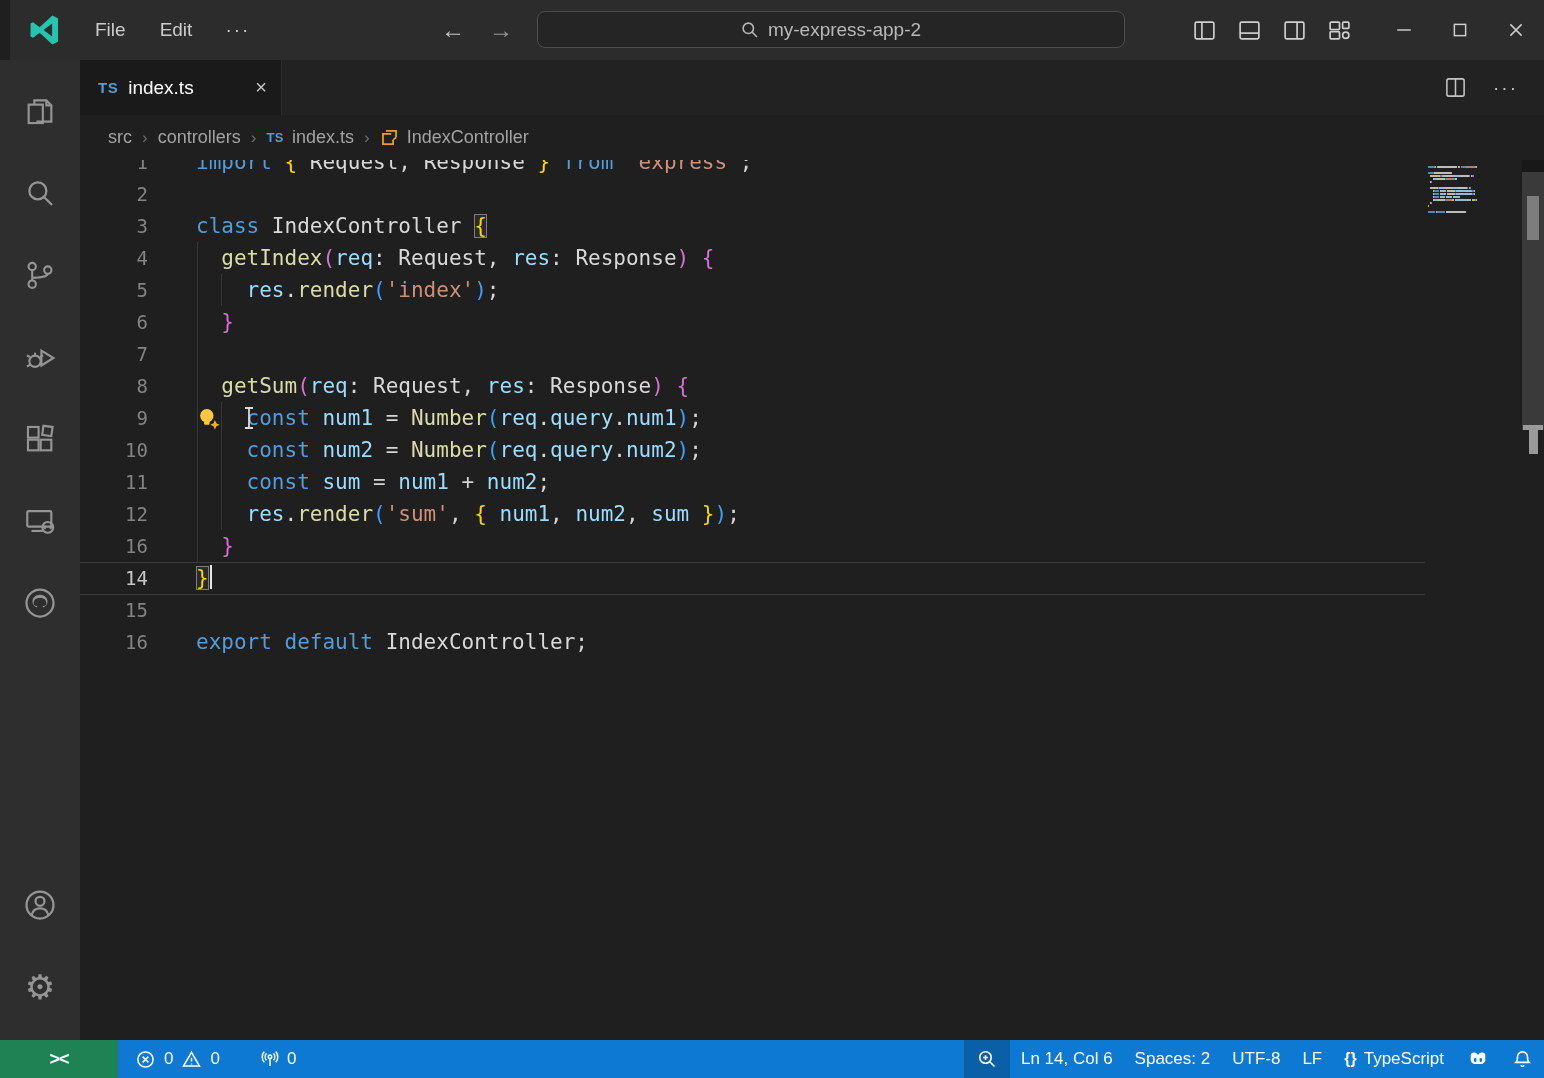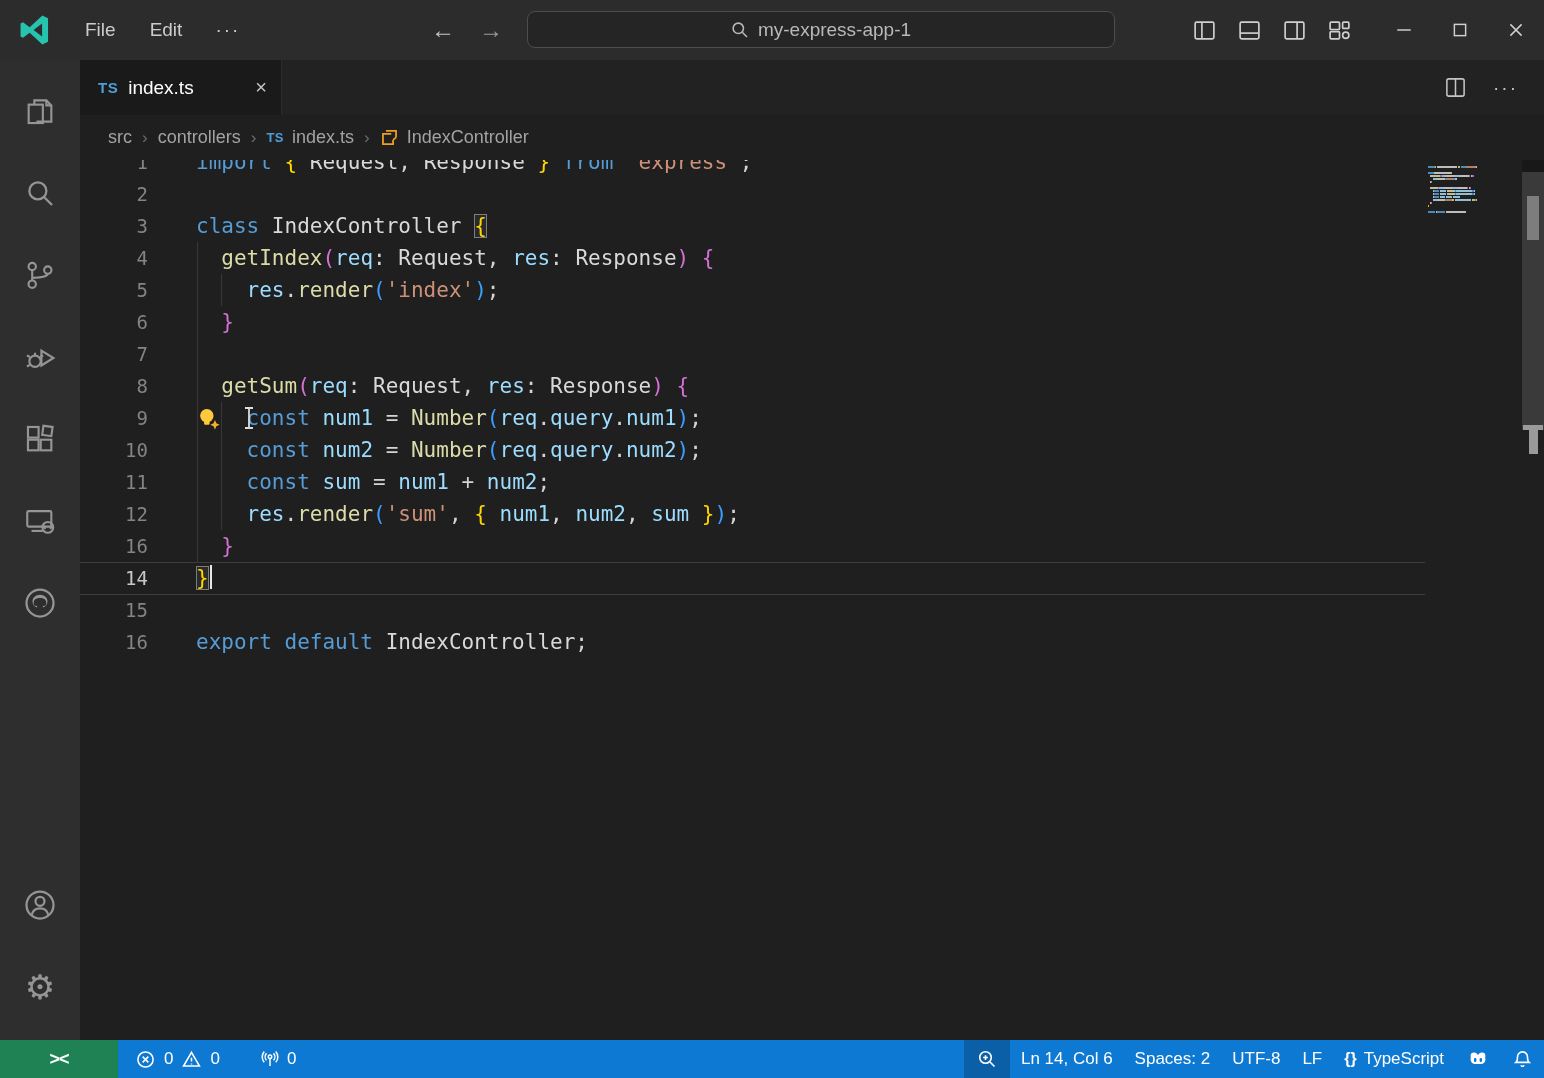--- a/index.html
+++ b/index.html
@@ -2,21 +2,21 @@
 <html><head>
 <meta charset="utf-8">
 <style>
   * { margin:0; padding:0; box-sizing:border-box; }
   html,body { width:1544px; height:1078px; overflow:hidden; background:#1f1f1f;
     font-family:"Liberation Sans","DejaVu Sans",sans-serif; }
 
   .window { width:1544px; height:1078px; display:flex; flex-direction:column; background:#1f1f1f; }
 
   
-  .titlebar { position:relative; height:60px; background:#2c2c2c; display:flex; align-items:center; flex:0 0 auto; }
+  .titlebar { position:relative; height:60px; background:#2c2c2c; display:flex; align-items:center; flex:0 0 auto;margin-left:10px; }
   .vscode-logo { width:34px; height:34px; margin:0 16px 0 18px; }
   .menu-item { color:#cccccc; font-size:19px; padding:0 17px; height:60px; display:flex; align-items:center; cursor:default; }
   .menu-more { color:#cccccc; font-size:19px; letter-spacing:2px; padding:0 16px; }
   .nav-arrows { position:absolute; left:430px; top:0; height:60px; display:flex; align-items:center; gap:22px; }
   .nav-arrow { font-size:24px; color:#c5c5c5; width:26px; text-align:center; }
   .nav-arrow.fwd { color:#9a9a9a; }
   .command-center { position:absolute; left:527px; top:11px; width:588px; height:37px;
     background:#252525; border:1px solid #4d4d4d; border-radius:8px;
     display:flex; align-items:center; justify-content:center; gap:9px; color:#b8b8b8; font-size:19px; }
   .tb-right { position:absolute; right:0; top:0; height:60px; display:flex; align-items:center; }
@@ -97,21 +97,21 @@
     <div class="nav-arrows">
       <div class="nav-arrow">←</div>
       <div class="nav-arrow fwd">→</div>
     </div>
 
     <div class="command-center">
       <svg width="18" height="18" viewBox="0 0 16 16">
         <circle cx="6.5" cy="6.5" r="4.6" fill="none" stroke="#b8b8b8" stroke-width="1.4"></circle>
         <line x1="10" y1="10" x2="14.2" y2="14.2" stroke="#b8b8b8" stroke-width="1.4"></line>
       </svg>
-      <span>my-express-app-1</span>
+      <span>my-express-app-2</span>
     </div>
 
     <div class="tb-right">
       <div class="layout-icons">
         <svg width="25" height="25" viewBox="0 0 24 24">
           <rect x="3" y="4" width="18" height="16" rx="1.5" fill="none" stroke="#cfcfcf" stroke-width="1.6"></rect>
           <line x1="9.5" y1="4" x2="9.5" y2="20" stroke="#cfcfcf" stroke-width="1.6"></line>
         </svg>
         <svg width="25" height="25" viewBox="0 0 24 24">
           <rect x="3" y="4" width="18" height="16" rx="1.5" fill="none" stroke="#cfcfcf" stroke-width="1.6"></rect>

